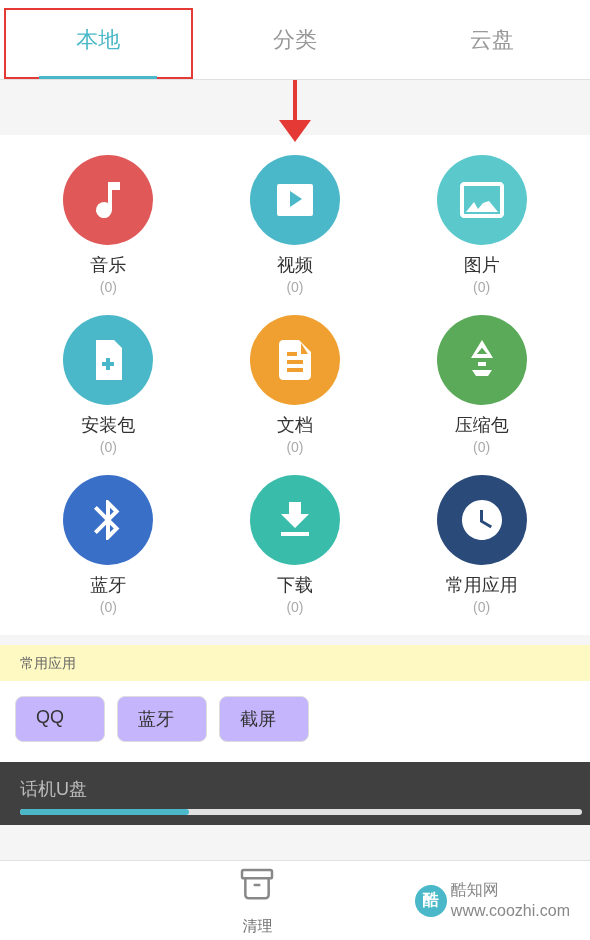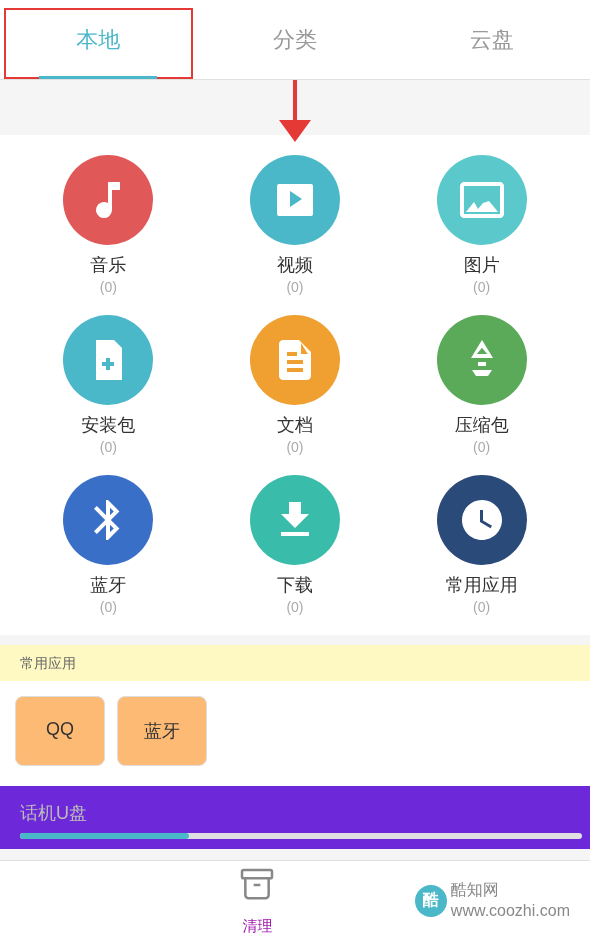--- a/index.html
+++ b/index.html
@@ -140,33 +140,33 @@
     .apps-row {
       display: flex;
       gap: 12px;
       flex-wrap: wrap;
       margin-bottom: 10px;
     }
 
     .app-btn {
       border: 1px solid #ddd;
       border-radius: 8px;
-      padding: 22px 20px;
+      padding: 10px 20px;
       font-size: 18px;
       color: #333;
-      background: #fdba74;
+      background: #c4b5fd;
       cursor: pointer;
       min-width: 90px;
-      text-align: center;
+      text-align: left;
     }
 
     
     .storage-section {
       padding: 15px 8px 10px 20px;
-      background: #6d28d9;
+      background: #404040;
     }
     .storage-label {
       font-size: 18px;
       color: #bbb;
       margin-bottom: 8px;
     }
     .storage-bar-bg {
       height: 6px;
       background: #e0e0e0;
       border-radius: 3px;
@@ -199,21 +199,21 @@
       flex-direction: column;
       align-items: center;
       cursor: pointer;
     }
     .bottom-center svg {
       width: 40px;
       height: 40px;
     }
     .bottom-center-label {
       font-size: 15px;
-      color: #a21caf;
+      color: #737373;
       margin-top: 12px;
     }
 
     .watermark {
       display: flex;
       align-items: center;
       gap: 4px;
     }
     .watermark-logo {
       width: 32px;
@@ -357,20 +357,21 @@
     <span class="category-count">(0)</span>
   </div>
 
 </div>
 
 <div class="section-title">常用应用</div>
 <div class="apps-section">
   <div class="apps-row">
     <div class="app-btn">QQ</div>
     <div class="app-btn">蓝牙</div>
+    <div class="app-btn">截屏</div>
   </div>
 </div>
 
 <div class="storage-section">
   <div class="storage-label">话机U盘</div>
   <div class="storage-bar-bg">
     <div class="storage-bar-fill"></div>
   </div>
 </div>
 

